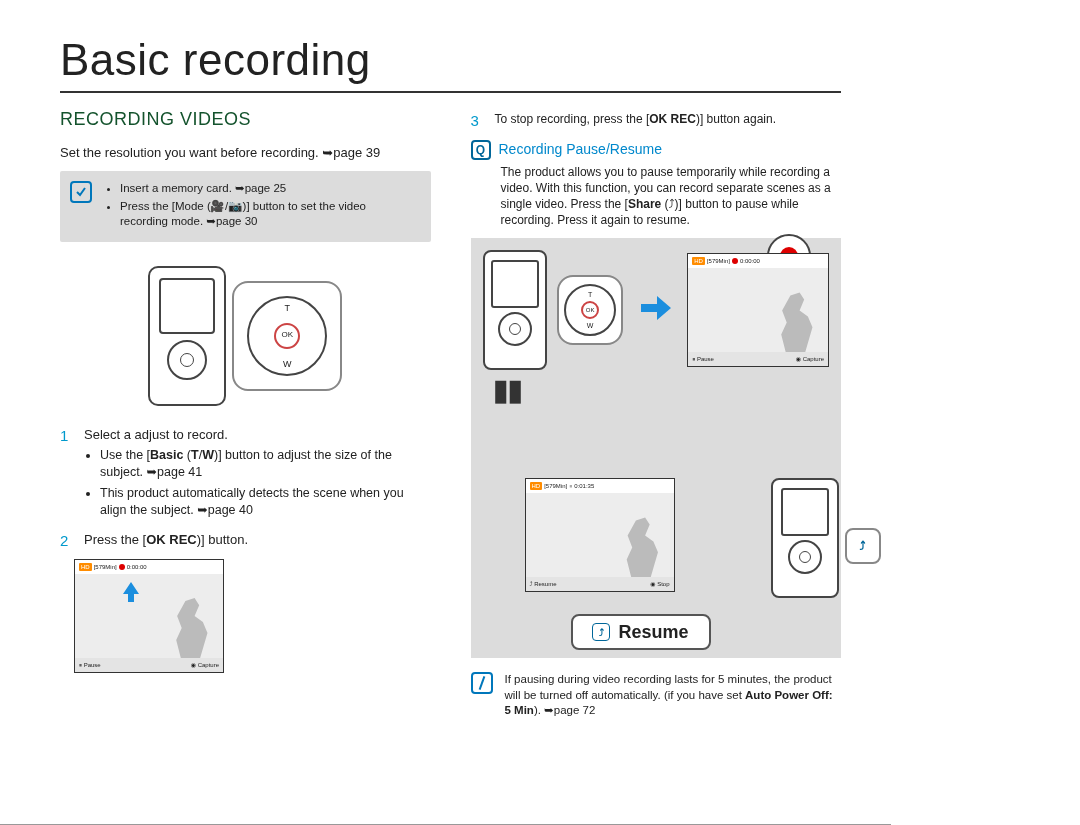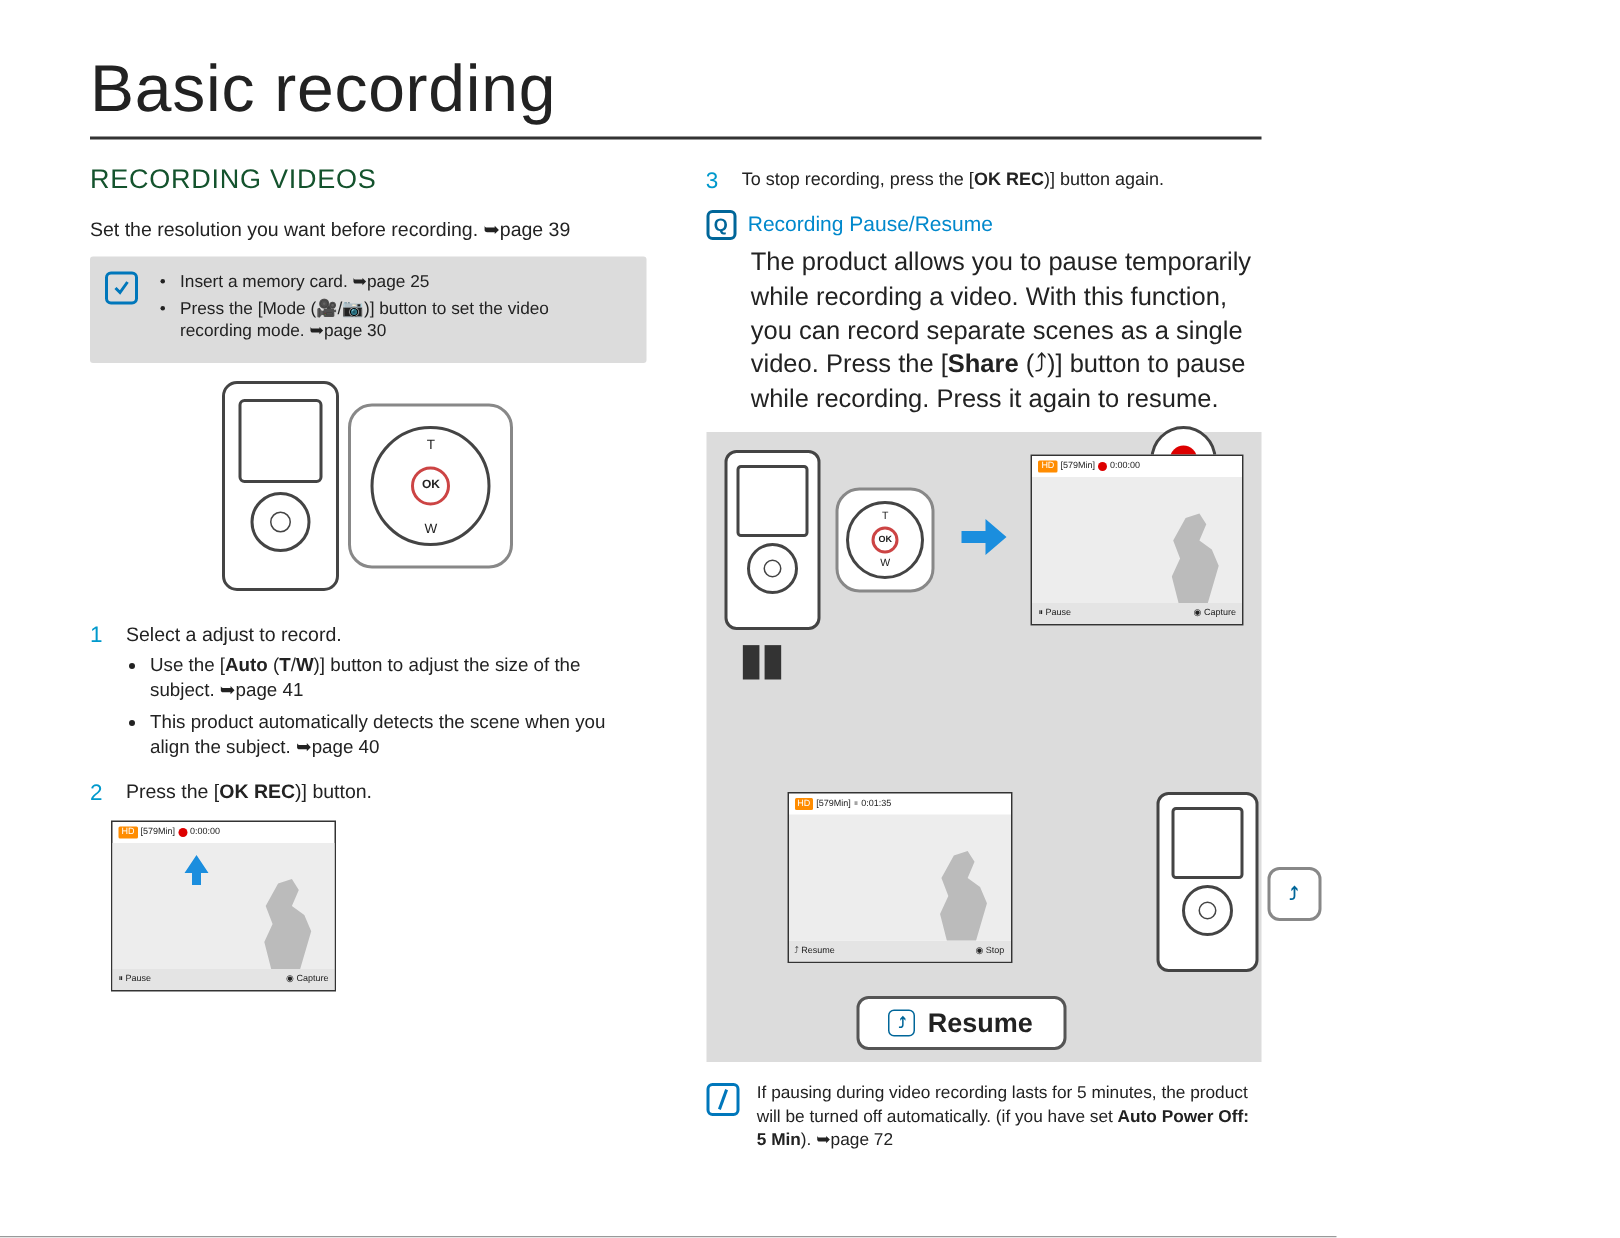--- a/index.html
+++ b/index.html
@@ -38,21 +38,21 @@
     margin-bottom: 12px;
   }
   .intro { font-size: 13px; margin-bottom: 10px; }
   .callout {
     background: #dcdcdc;
     padding: 10px 14px 10px 10px;
     font-size: 11.5px;
     display: flex;
     gap: 12px;
     border-radius: 2px;
-    margin-bottom: 12px;
+    margin-bottom: 24px;
   }
   .callout .icon-box {
     width: 22px; height: 22px; flex-shrink: 0;
     border: 2px solid #0077bb;
     border-radius: 4px;
     display: flex; align-items:center; justify-content:center;
   }
   .callout ul { list-style: disc; padding-left: 16px; }
   .callout li { margin-bottom: 2px; }
   .steps { font-size: 13px; }
@@ -69,21 +69,21 @@
   }
   .camera .screen { width: 56px; height: 56px; border:2px solid #444; margin: 10px auto 6px; border-radius:4px; background:#fff;}
   .camera .pad { width: 40px; height:40px; border:2px solid #444; border-radius:50%; margin: 2px auto; position:relative;}
   .camera .pad::after{content:"";position:absolute;top:50%;left:50%;width:12px;height:12px;border:1px solid #444;border-radius:50%;transform:translate(-50%,-50%);}
   .dpad-big {
     width: 110px; height:110px; border:2px solid #888; border-radius:16px; background:#fff;
     display:flex; align-items:center; justify-content:center; position:relative;
     align-self: center;
   }
   .dpad-ring { width:80px;height:80px;border:2px solid #444;border-radius:50%;display:flex;align-items:center;justify-content:center;position:relative;}
-  .dpad-center { width:26px;height:26px;border:2px solid #cc4444;border-radius:50%;display:flex;align-items:center;justify-content:center;font-size:8px;font-weight:bold;}
+  .dpad-center { width:26px;height:26px;border:2px solid #cc4444;border-radius:50%;display:flex;align-items:center;justify-content:center;font-size:8px;font-weight:normal;}
   .dpad-label{position:absolute;font-size:9px;}
   .dpad-label.t{top:4px;left:50%;transform:translateX(-50%);}
   .dpad-label.w2{bottom:4px;left:50%;transform:translateX(-50%);}
   .mini-preview {
     width: 150px; height: 114px; border:1px solid #333; background: #fff; position:relative;
     display:flex; flex-direction:column;
   }
   .mini-preview .topbar{height:14px;font-size:6px;display:flex;align-items:center;gap:2px;padding:0 4px;}
   .badge{background:#ff8c00;color:#fff;font-size:6px;padding:0 2px;border-radius:1px;}
   .mini-preview .body{flex:1;background:#ededed;position:relative;}
@@ -167,21 +167,21 @@
           </div>
         </div>
       </div>
 
       <div class="steps">
         <div class="step">
           <div class="num">1</div>
           <div class="step-body">
             <span>Select a adjust to record.</span>
             <ul class="sub">
-              <li>Use the [<b>Auto</b> (<b>T</b>/<b>W</b>)] button to adjust the size of the subject. ➥page 41</li>
+              <li>Use the [<b>Basic</b> (<b>T</b>/<b>W</b>)] button to adjust the size of the subject. ➥page 41</li>
               <li>This product automatically detects the scene when you align the subject. ➥page 40</li>
             </ul>
           </div>
         </div>
 
         <div class="step">
           <div class="num">2</div>
           <div class="step-body">
             <span>Press the [<b>OK REC</b>)] button.</span>
           </div>
@@ -215,21 +215,21 @@
     <div class="col">
       <div class="step" style="margin-top:4px;">
         <div class="num">3</div>
         <div class="step-body">To stop recording, press the [<b>OK REC</b>)] button again.</div>
       </div>
 
       <div class="right-subhead">
         <div class="qicon">Q</div>
         <span>Recording Pause/Resume</span>
       </div>
-      <p style="font-size:17px;padding-left:30px;">
+      <p style="font-size:12px;padding-left:30px;">
         The product allows you to pause temporarily while recording a video. With this function, you can record separate scenes as a single video. Press the [<b>Share</b> (⤴)] button to pause while recording. Press it again to resume.
       </p>
 
       <div class="diagram-area">
         <div class="rec-call">
             <span class="rec-dot-big"></span>
           </div>
         <div class="rec-tail"></div>
 
         <div class="da-row1">

